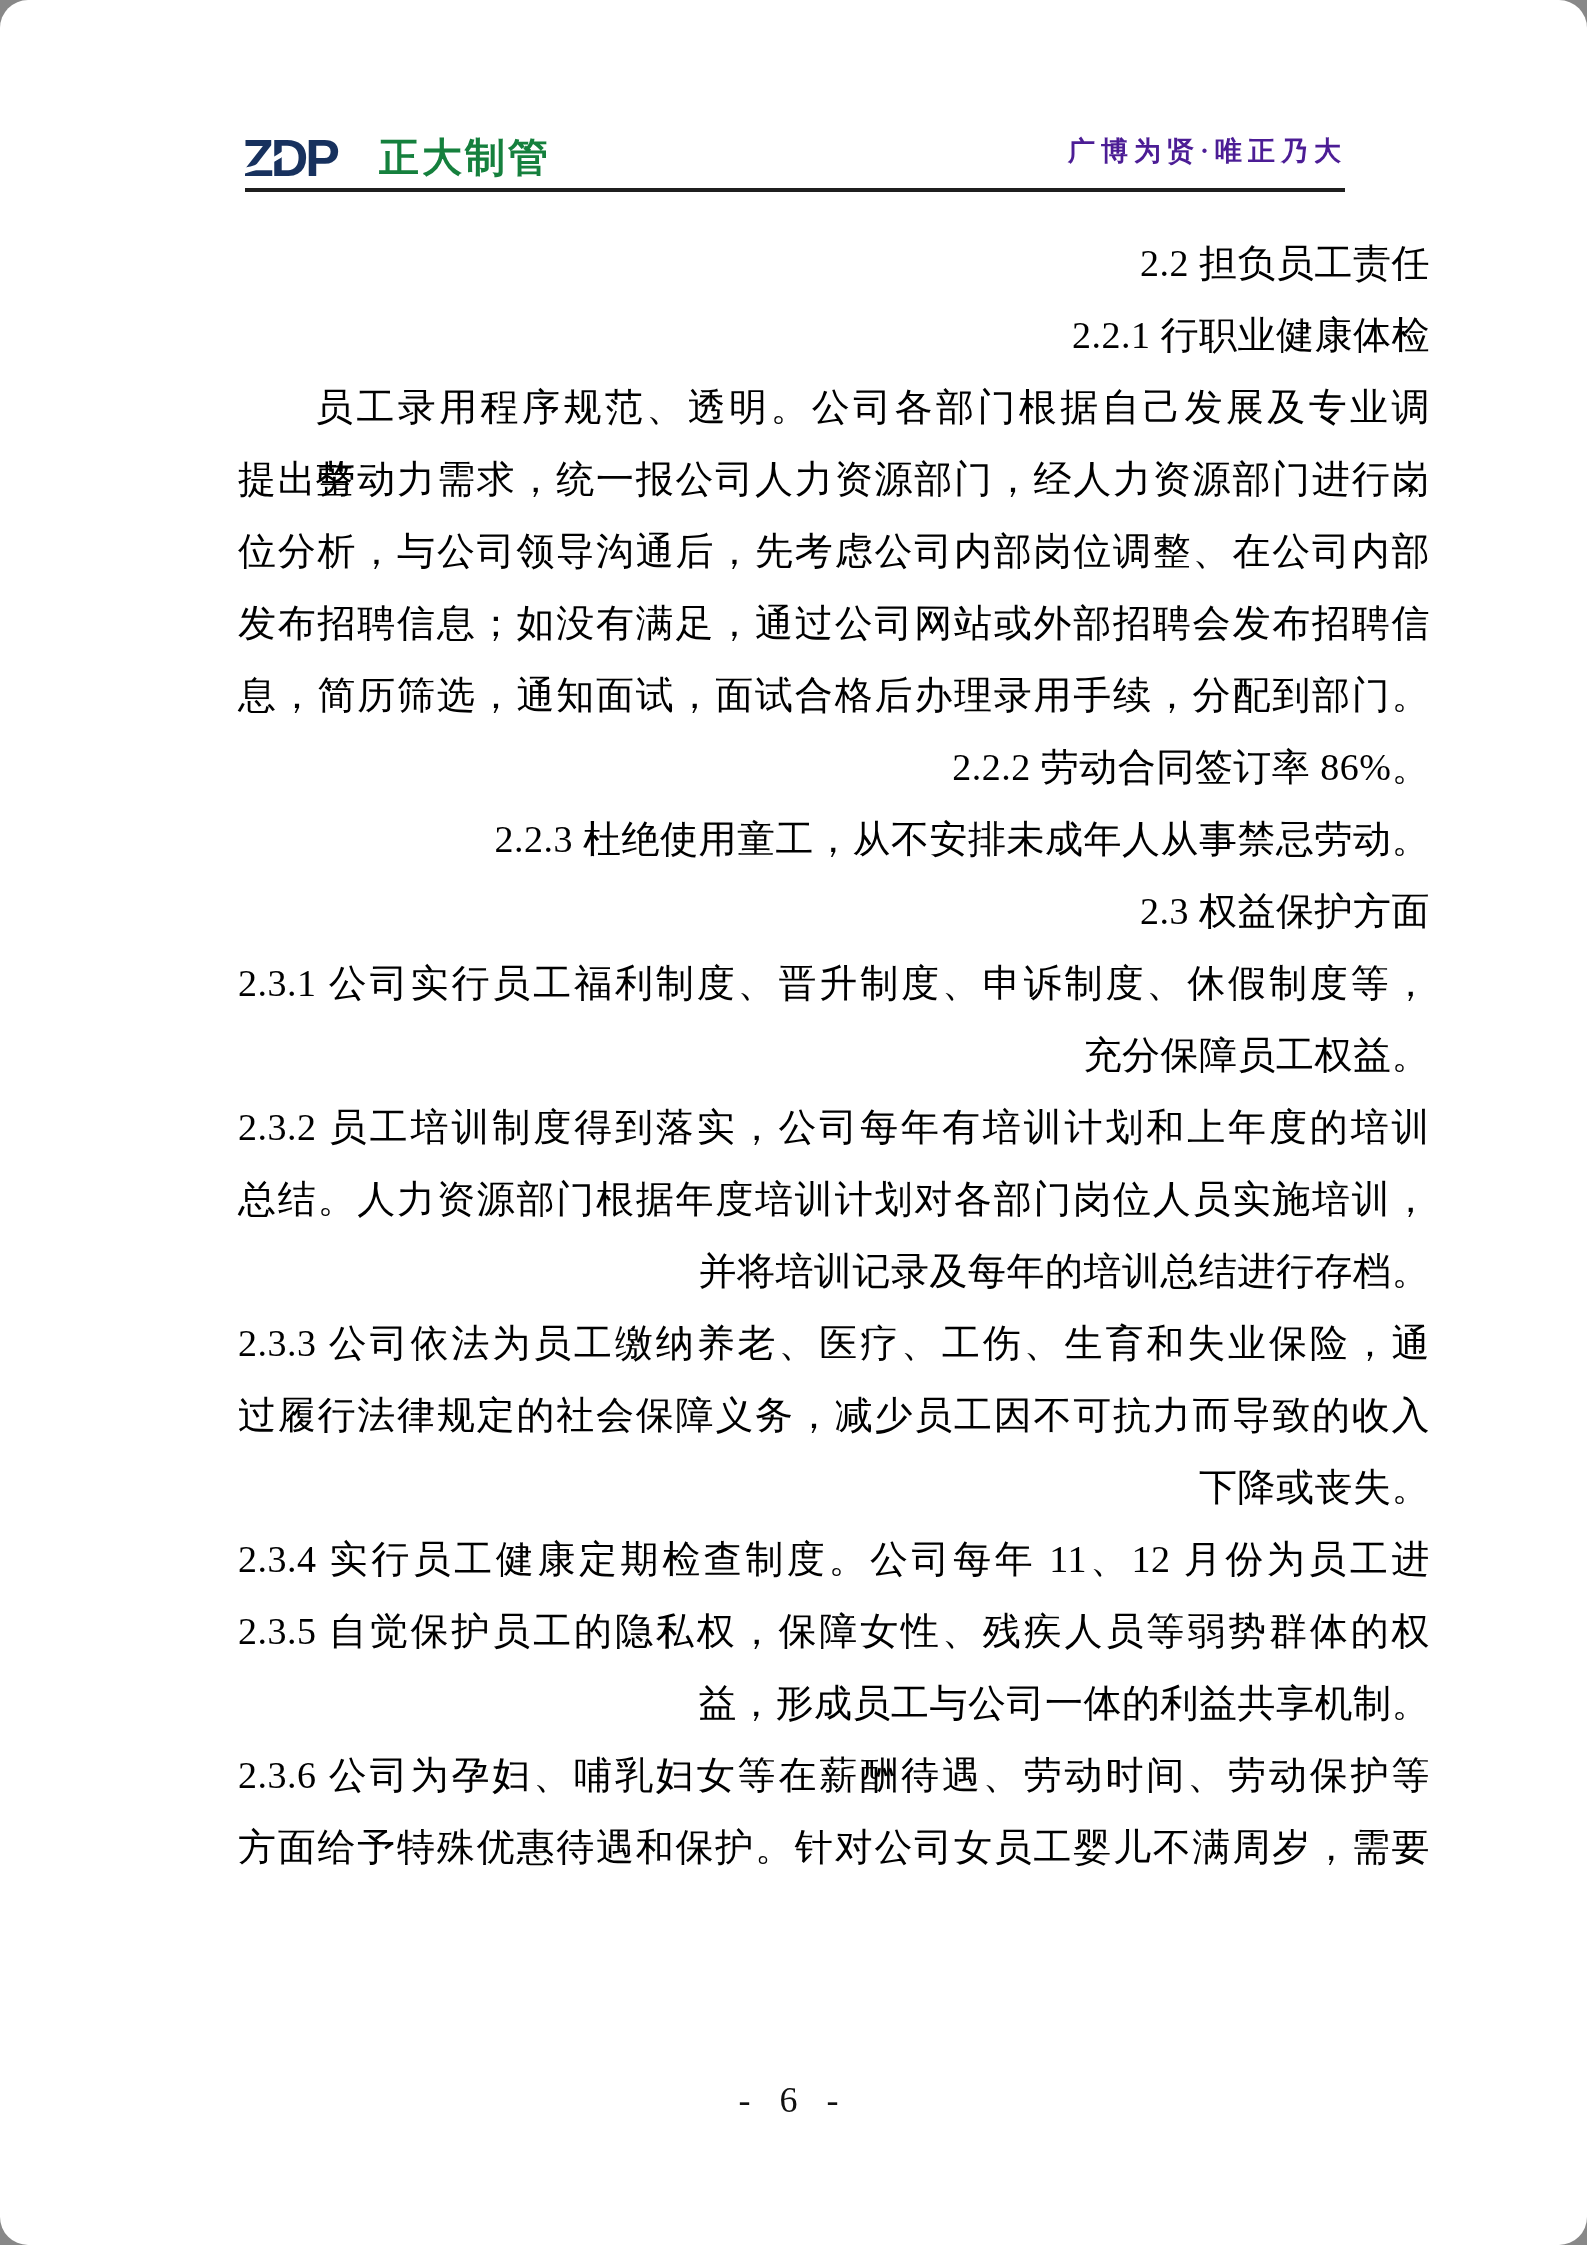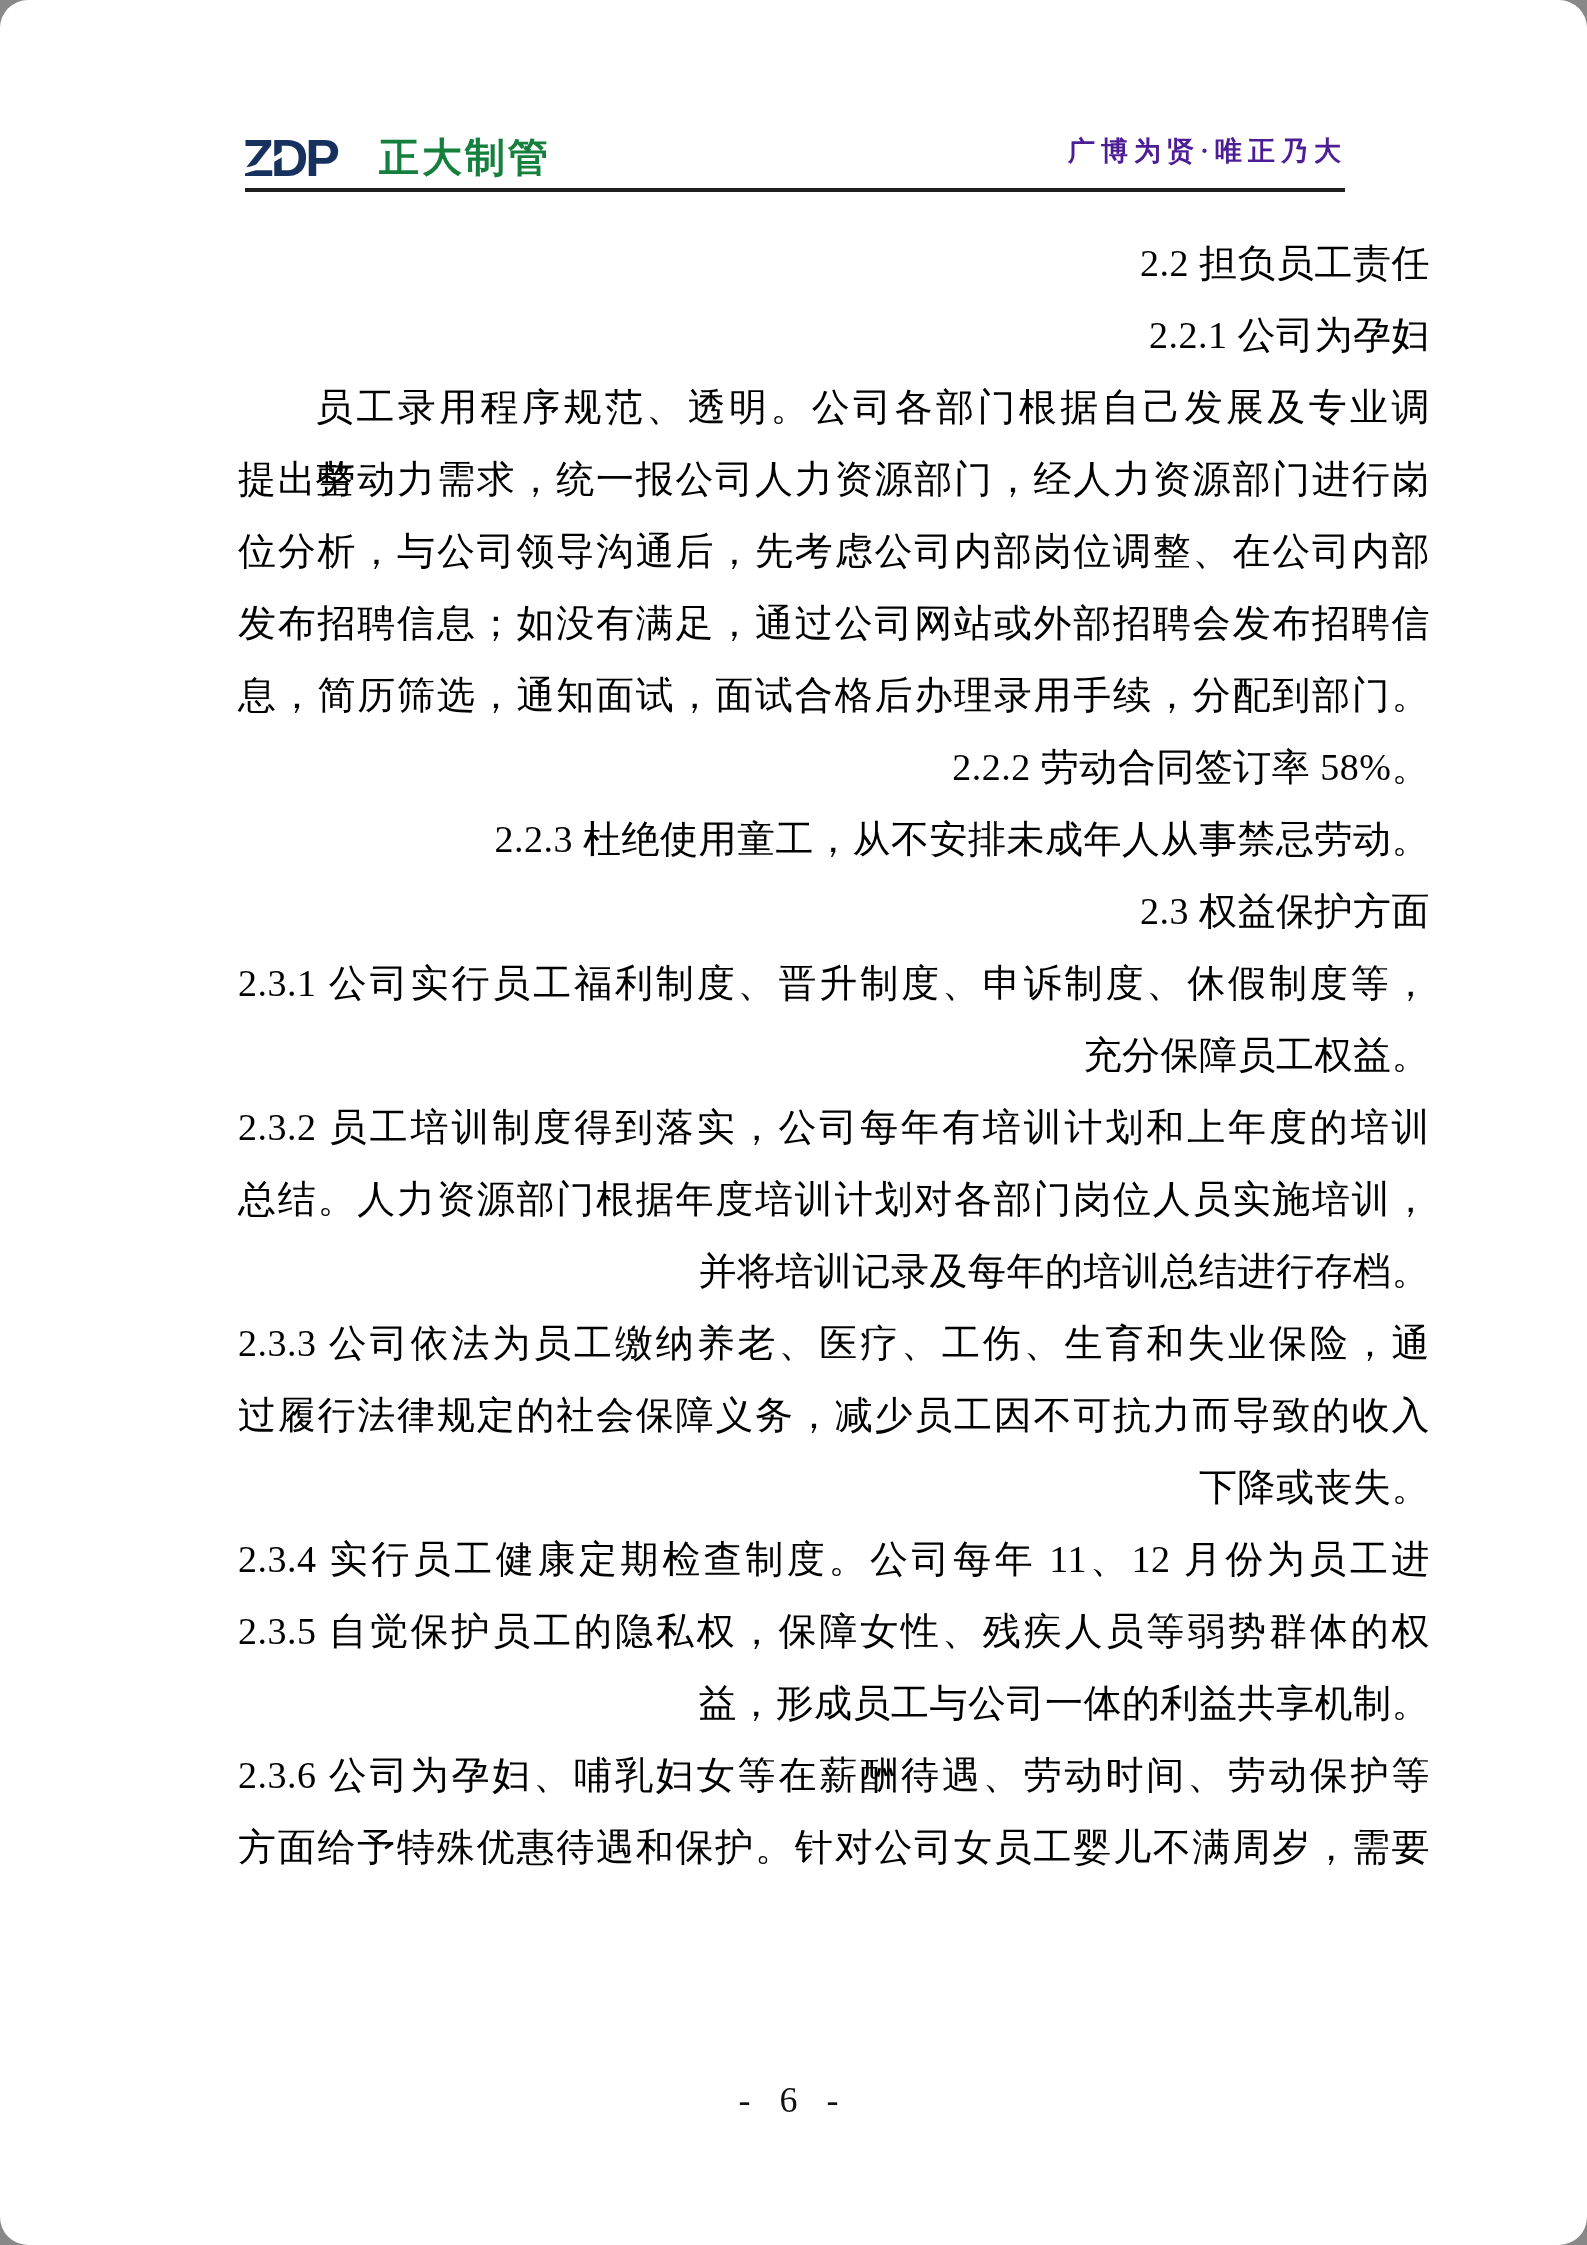--- a/index.html
+++ b/index.html
@@ -82,27 +82,27 @@
     </svg>
     <span class="logo-cn" style="color: #15803d;">正大制管</span>
   </div>
 
   <div class="motto" style="color: #4c1d95; text-align: right;">广博为贤·唯正乃大</div>
 
   <div class="header-rule" style="background: rgb(31, 31, 31);"></div>
 
   <div class="content" id="content">
       <div class="line">2.2 担负员工责任</div>
-      <div class="line">2.2.1 公司为孕妇</div>
+      <div class="line">2.2.1 行职业健康体检</div>
       <div class="line justify indent">员工录用程序规范、透明。公司各部门根据自己发展及专业调整，</div>
       <div class="line justify">提出劳动力需求，统一报公司人力资源部门，经人力资源部门进行岗</div>
       <div class="line justify">位分析，与公司领导沟通后，先考虑公司内部岗位调整、在公司内部</div>
       <div class="line justify">发布招聘信息；如没有满足，通过公司网站或外部招聘会发布招聘信</div>
       <div class="line justify">息，简历筛选，通知面试，面试合格后办理录用手续，分配到部门。</div>
-      <div class="line">2.2.2 劳动合同签订率 58%。</div>
+      <div class="line">2.2.2 劳动合同签订率 86%。</div>
       <div class="line">2.2.3 杜绝使用童工，从不安排未成年人从事禁忌劳动。</div>
       <div class="line">2.3 权益保护方面</div>
       <div class="line justify">2.3.1 公司实行员工福利制度、晋升制度、申诉制度、休假制度等，</div>
       <div class="line">充分保障员工权益。</div>
       <div class="line justify">2.3.2 员工培训制度得到落实，公司每年有培训计划和上年度的培训</div>
       <div class="line justify">总结。人力资源部门根据年度培训计划对各部门岗位人员实施培训，</div>
       <div class="line">并将培训记录及每年的培训总结进行存档。</div>
       <div class="line justify">2.3.3 公司依法为员工缴纳养老、医疗、工伤、生育和失业保险，通</div>
       <div class="line justify">过履行法律规定的社会保障义务，减少员工因不可抗力而导致的收入</div>
       <div class="line">下降或丧失。</div>

